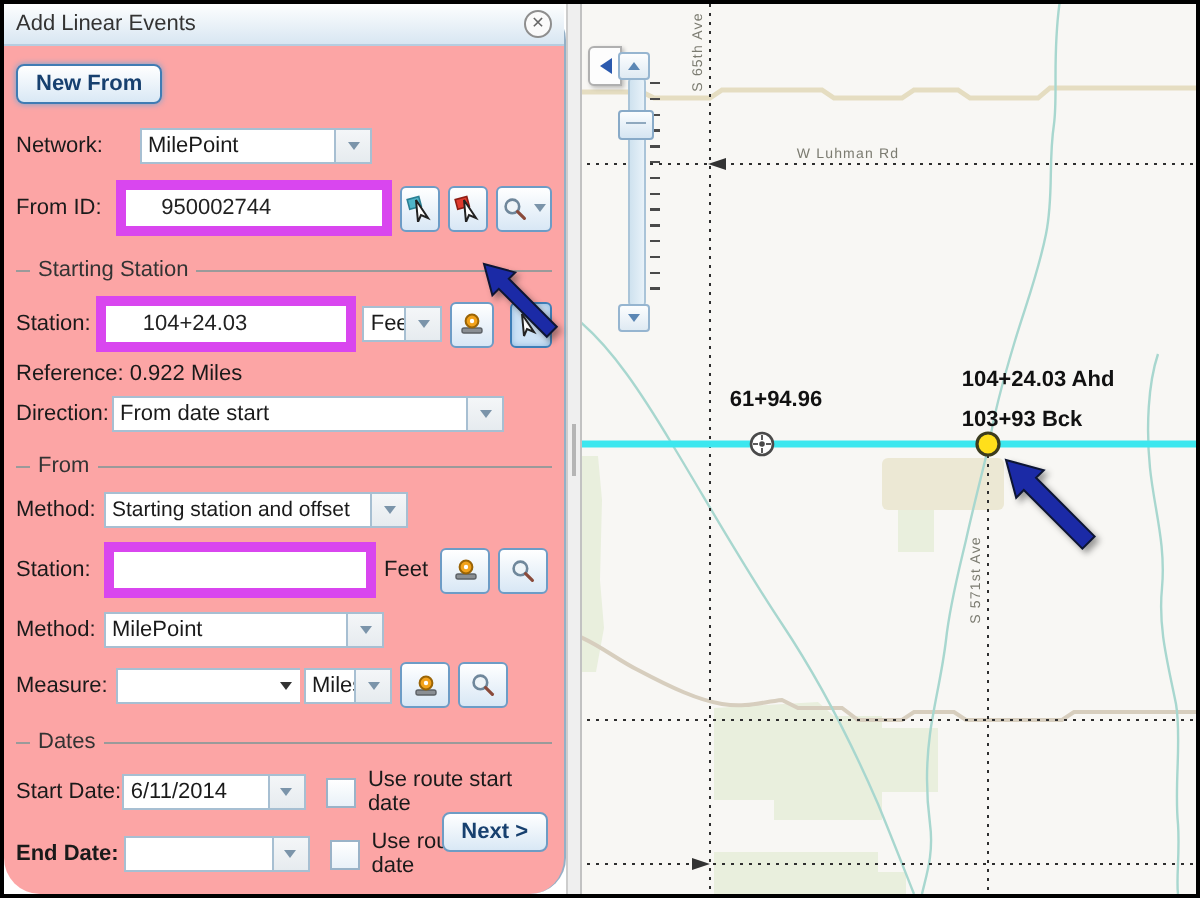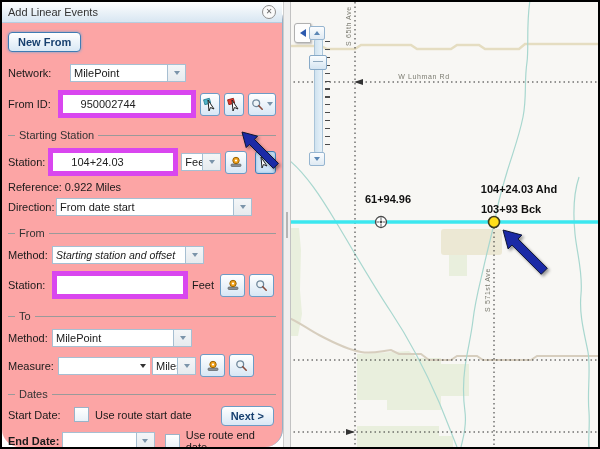--- a/index.html
+++ b/index.html
@@ -159,21 +159,21 @@
         </span>
       </div>
 
       <div class="sep">
         <span>From</span>
       </div>
 
       <div class="row">
         <span class="lbl" style="width:44px;">Method:</span>
         <span class="combo" style="width:152px;">
-          <span class="val" style="font-size:10.5px;font-style:italic;">Starting station and offset</span>
+          <span class="val" style="font-size:10.5px;">Starting station and offset</span>
           <span class="dd-btn dis">
               <span class="tri-down"></span>
             </span>
         </span>
       </div>
 
       <div class="row">
         <span class="lbl" style="width:44px;">Station:</span>
         <input class="field" style="width: 90px;" readonly="" value="">
         <span class="lbl" style="margin-left:4px;">Feet</span>
@@ -185,23 +185,20 @@
           </svg>
         </span>
         <span class="icon-btn">
           <svg width="13" height="13" viewBox="0 0 13 13">
             <circle cx="5.2" cy="5.2" r="3.4" fill="#eef4f8" stroke="#6f879b" stroke-width="1.3"></circle>
             <line x1="7.8" y1="7.8" x2="11.2" y2="11.2" stroke="#8a4a3a" stroke-width="1.6" stroke-linecap="round"></line>
           </svg>
         </span>
       </div>
 
-      <div class="sep">
-        <span>To</span>
-      </div>
 
       <div class="row">
         <span class="lbl" style="width:44px;">Method:</span>
         <span class="combo" style="width:140px;">
           <span class="val">MilePoint</span>
           <span class="dd-btn dis">
               <span class="tri-down"></span>
             </span>
         </span>
       </div>
@@ -234,20 +231,26 @@
           </svg>
         </span>
       </div>
 
       <div class="sep">
         <span>Dates</span>
       </div>
 
       <div class="row">
         <span class="lbl" style="width:56px;">Start Date:</span>
+        <span class="combo" style="width:96px;">
+          <span class="val">6/11/2014</span>
+          <span class="dd-btn dis">
+              <span class="tri-down"></span>
+            </span>
+        </span>
         <span class="cb" style="margin-left:10px;"></span>
         <span class="lbl" style="margin-left:6px;">Use route start date</span>
       </div>
 
       <div class="row">
         <span class="lbl" style="width:56px;font-weight:bold;">End Date:</span>
         <span class="combo" style="width:96px;">
           <span class="val"></span>
           <span class="dd-btn dis">
               <span class="tri-down"></span>

